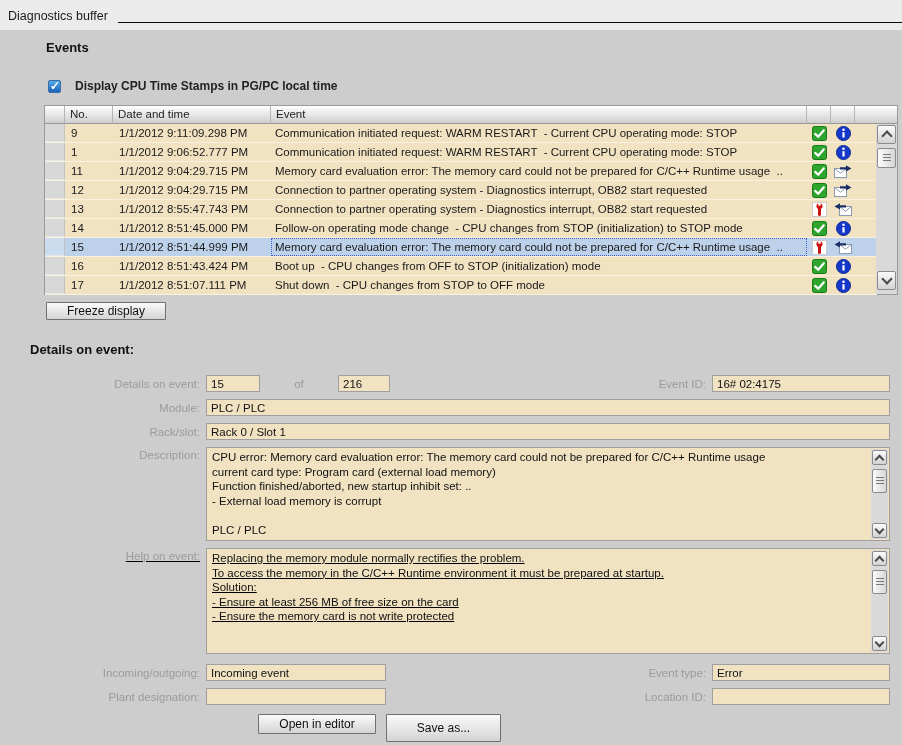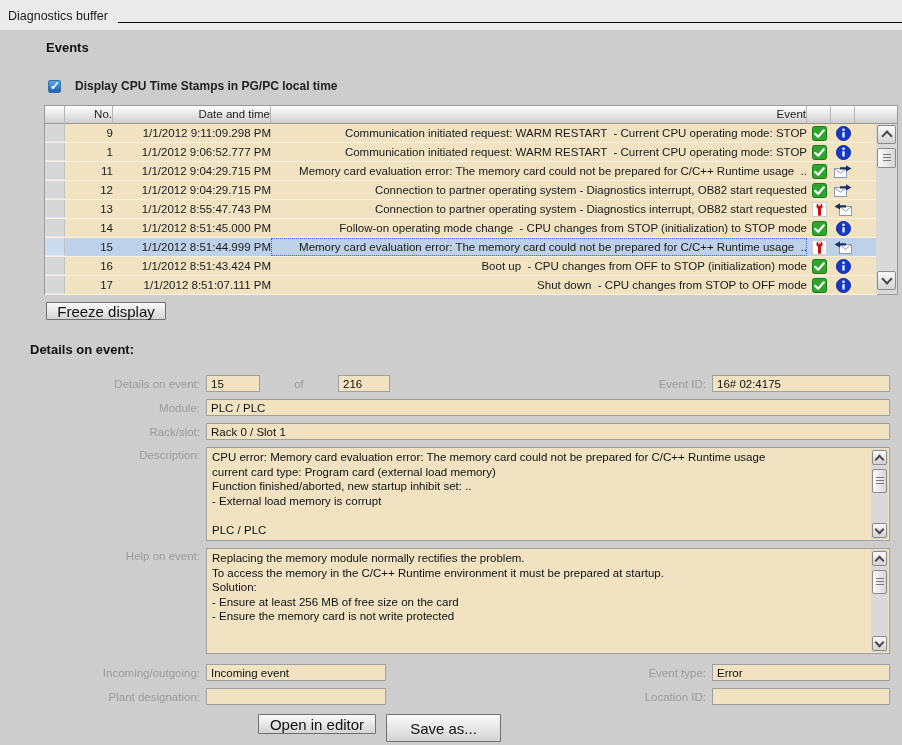--- a/index.html
+++ b/index.html
@@ -18,21 +18,21 @@
   .checkbox { width: 13px; height: 13px; border: 1px solid #3a6ea5; border-radius: 2px;
     background: #fff; display: inline-block; position: relative; }
   .checkbox.checked { background: linear-gradient(#54aae6, #1a63bb); }
   .checkbox.checked::after { content: "✓"; position: absolute; left: 1px; top: -2px;
     color: #fff; font-size: 12px; font-weight: bold; }
   .checkbox-row .cb-label { font-size: 12px; font-weight: bold; color: #222; margin-left: 14px; }
 
   
   .table-outer { position: relative; margin: 12px 0 0 44px; width: 854px; height: 190px;
     border: 1px solid #9a9a9a; background: #f1e2c2; }
-  .tgrid { width: 832px; text-align: right; }
+  .tgrid { width: 832px; }
   .thead, .trow { display: grid; grid-template-columns: 20px 48px 158px 1fr 24px 24px 22px; }
   .thead { height: 18px; }
   .th { background: linear-gradient(#ffffff, #cfcfcf); border-right: 1px solid #b5b5b5;
     border-bottom: 1px solid #979797; font-size: 11.5px; color: #222; padding: 2px 0 0 5px;
     white-space: nowrap; overflow: hidden; }
   .trow { height: 19px; background: #f1e2c2; border-bottom: 1px solid #f9f1de; }
   .cell { font-size: 11.5px; color: #1a1a1a; padding-top: 2.5px; white-space: pre;
     overflow: hidden; }
   .cell.gutter { background: #d7d7d7; border-right: 1px solid #c2c2c2; border-bottom: 1px solid #e6e6e6; }
   .c-no { padding-left: 6px; }
@@ -53,21 +53,21 @@
   .sbtn.up::after { transform: rotate(45deg); margin-top: 6px; }
   .sbtn.down::after { transform: rotate(225deg); margin-top: 3px; }
   .sthumb { width: 19px; height: 20px; margin: 4px auto 0; background: linear-gradient(90deg,#fbfbfb,#d6d6d6);
     border: 1px solid #8b8b8b; border-radius: 2px; display: flex; align-items: center; justify-content: center; }
   .sthumb::after { content: ""; width: 8px; height: 8px;
     background: repeating-linear-gradient(to bottom, #777 0 1px, transparent 1px 3px); }
   .tscroll .sbtn.down { position: absolute; bottom: 4px; left: 0; right: 0; }
 
   
   .btn { background: linear-gradient(#fafafa, #d4d4d4); border: 1px solid #6f6f6f;
-    border-radius: 1px; font-size: 15px; color: #111; font-family: "Liberation Sans", sans-serif; }
+    border-radius: 1px; font-size: 12px; color: #111; font-family: "Liberation Sans", sans-serif; }
   .freeze-btn { display: block; margin: 7px 0 0 46px; width: 120px; height: 18px; }
 
   
   .details-heading { margin: 22px 0 0 30px; font-size: 13px; font-weight: bold; color: #111; }
   .form { margin: 18px 0 0 46px; width: 844px; }
   .form-row { display: flex; align-items: center; margin-bottom: 7px; }
   .form-row.top { align-items: flex-start; }
   .flabel { width: 160px; text-align: right; color: #9b9b9b; font-size: 11.5px; padding-right: 6px;
     flex-shrink: 0; }
   .form-row.top .flabel { padding-top: 2px; }
@@ -320,21 +320,21 @@
 
 PLC / PLC</div>
         <div class="vsb">
           <div class="sbtn up"></div>
           <div class="sthumb"></div>
           <div class="sbtn down"></div>
         </div>
       </div>
     </div>
 
-    <div class="form-row top" style="margin-bottom:10px;">
+    <div class="form-row top" style="margin-bottom:10px;text-decoration:underline;">
       <span class="flabel">Help on event:</span>
       <div class="textbox tb-help">
         <div class="txt">Replacing the memory module normally rectifies the problem.
 To access the memory in the C/C++ Runtime environment it must be prepared at startup.
 Solution:
 - Ensure at least 256 MB of free size on the card
 - Ensure the memory card is not write protected</div>
         <div class="vsb">
           <div class="sbtn up"></div>
           <div class="sthumb"></div>

